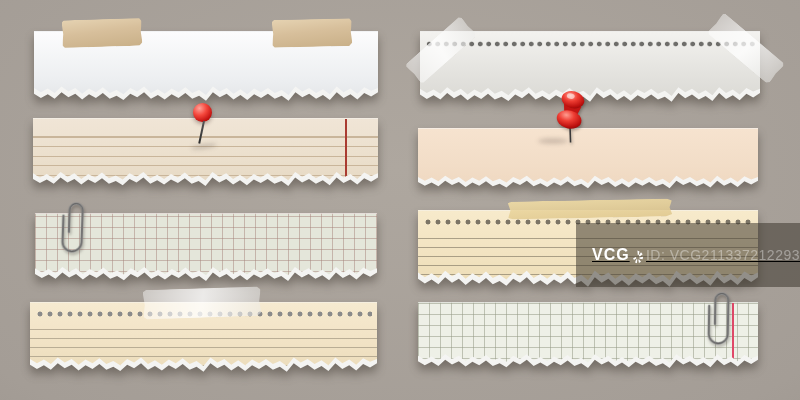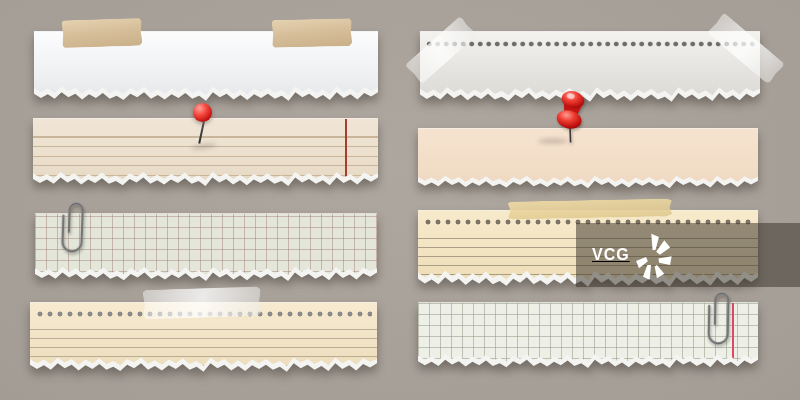--- a/index.html
+++ b/index.html
@@ -151,15 +151,16 @@
     <svg class="wm-logo" width="44" height="58" viewBox="0 0 60 78">
       <g fill="#ffffff">
         <polygon points="27,30 22,8 33,11 31,29" transform="rotate(8 30 38)"></polygon>
         <polygon points="33,32 44,16 52,26 38,36"></polygon>
         <polygon points="36,41 54,38 52,50 37,47"></polygon>
         <polygon points="34,50 44,62 34,68 31,52"></polygon>
         <polygon points="26,50 24,70 15,66 21,50"></polygon>
         <polygon points="21,44 8,52 5,42 19,38" transform="rotate(-6 30 38)"></polygon>
       </g>
     </svg>
+    <span class="wm-id">ID: VCG211337212293</span>
   </div>
 
 </div>
 
 </body></html>

